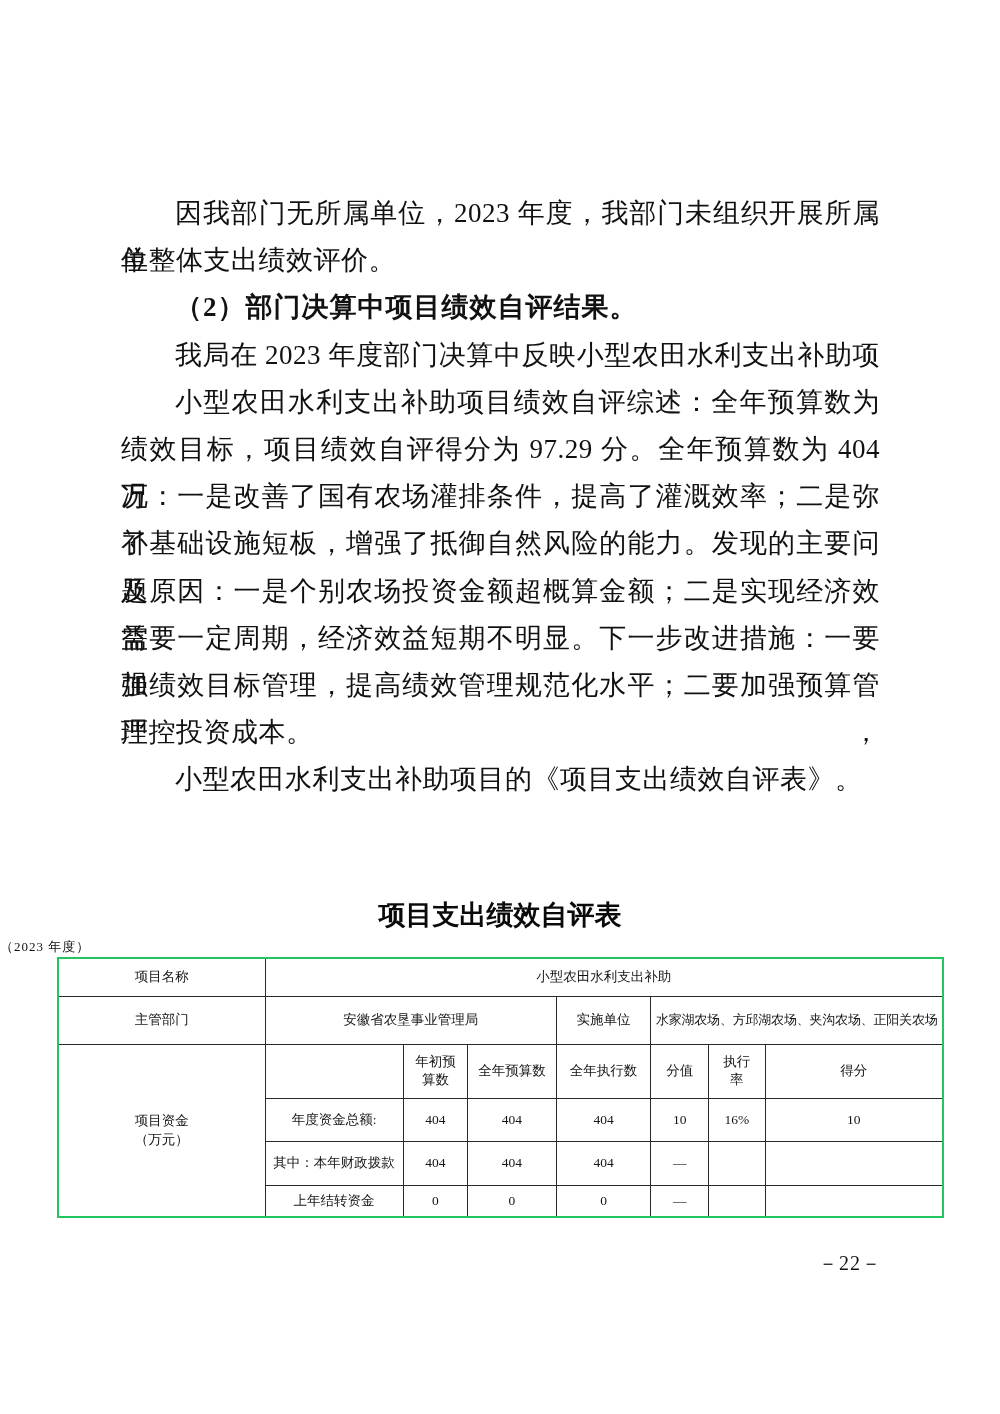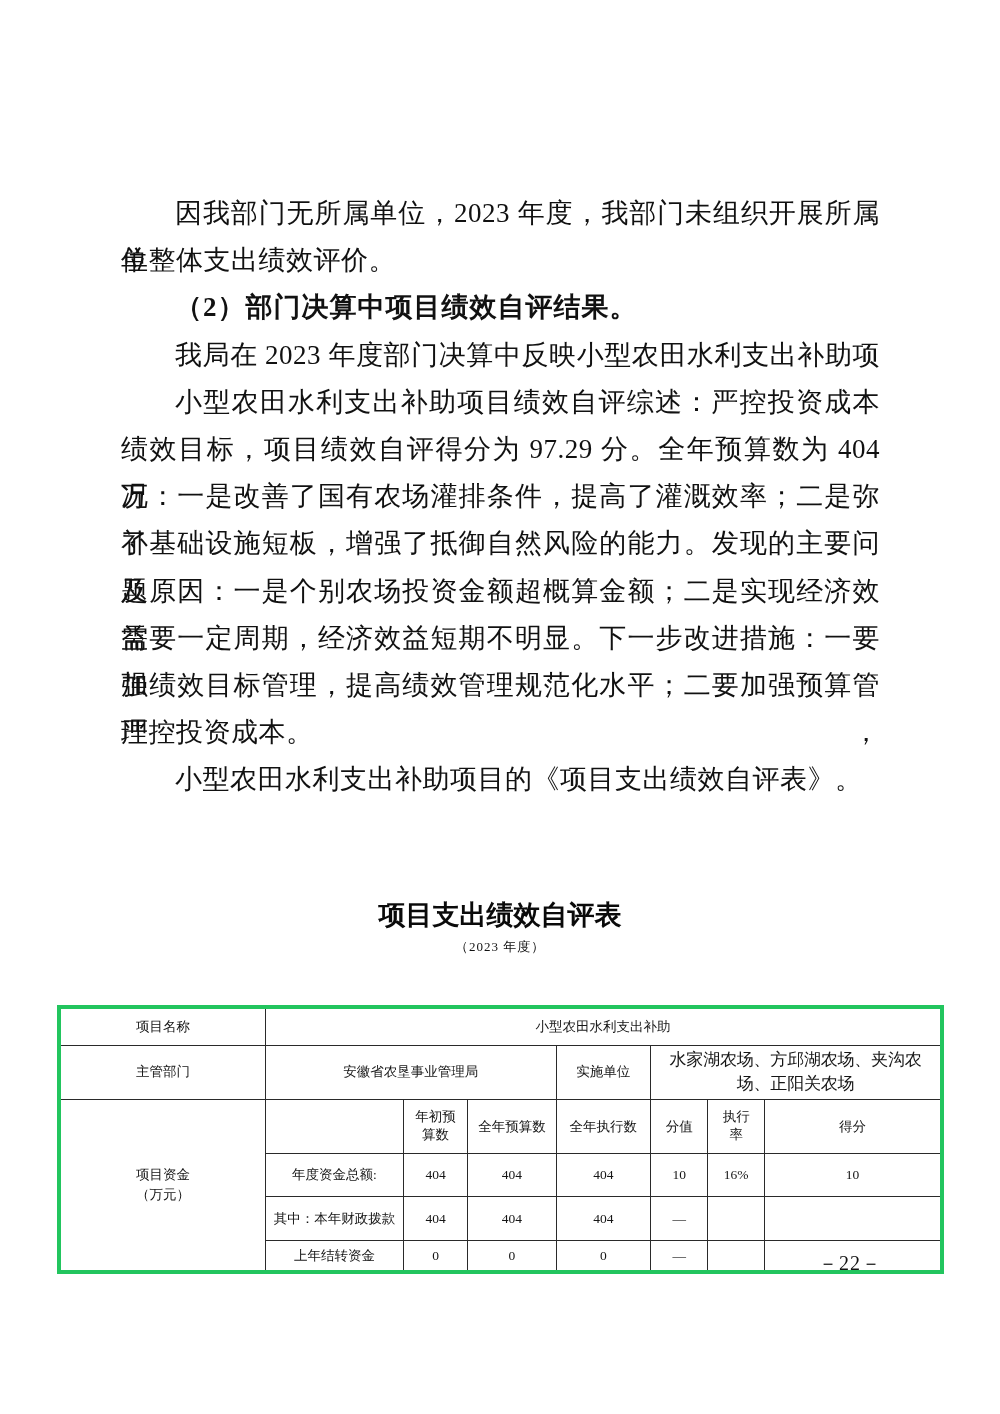--- a/index.html
+++ b/index.html
@@ -35,21 +35,21 @@
   .table-title{
     position:absolute;top:897px;left:0;width:1000px;
     text-align:center;
     font-family:"Liberation Sans","DejaVu Sans",sans-serif;
     font-weight:700;
     font-size:27px;
     color:#0a0a0a;
   }
   .table-subtitle{
     position:absolute;top:938px;left:0;width:1000px;
-    text-align:center;
+    text-align:left;
     font-size:13px;
     letter-spacing:1px;
   }
 
   
   table.eval{
     position:absolute;top:957px;left:57px;
     width:887px;
     border-collapse:collapse;
     table-layout:fixed;
@@ -57,53 +57,53 @@
     color:#151515;
   }
   table.eval td{
     border:1px solid #2a2a2a;
     text-align:center;
     vertical-align:middle;
     padding:2px 3px;
     line-height:1.45;
     overflow:hidden;
   }
-  table.eval{border:4px solid #22c55e;margin-top:48px;}
+  table.eval{border:2px solid #22c55e;}
   tr.r1{height:38px;}
   tr.r2{height:48px;}
   tr.r3{height:54px;}
   tr.r4{height:43px;}
   tr.r5{height:44px;}
   tr.r6{height:32px;}
   tr.r3 td{border-top:1.6px solid #1d1d1d;}
   td.name-left{text-align:left;padding-left:10px;}
   td.name-fill{text-align:left;padding-left:6px;}
   td.name-right{text-align:right;padding-right:12px;}
   .w3{display:inline-block;width:3.15em;line-height:1.35;}
   .w2{display:inline-block;width:2.15em;line-height:1.35;}
-  td.farm-cell{font-size:17px;padding-left:5px;padding-right:2px;letter-spacing:-0.2px;}
+  td.farm-cell{font-size:13px;padding-left:5px;padding-right:2px;letter-spacing:-0.2px;}
 
   
   .page-number{
     position:absolute;top:1250px;right:118px;
     font-size:20px;
     letter-spacing:1px;
   }
 </style>
 </head>
 <body>
 
 <div class="page">
 
   <div class="text-block">
     <div class="line indent">因我部门无所属单位，2023 年度，我部门未组织开展所属单</div>
     <div class="line last">位整体支出绩效评价。</div>
     <div class="line indent last bold">（2）部门决算中项目绩效自评结果。</div>
     <div class="line indent">我局在 2023 年度部门决算中反映小型农田水利支出补助项</div>
-    <div class="line indent">小型农田水利支出补助项目绩效自评综述：严控投资成本</div>
+    <div class="line indent">小型农田水利支出补助项目绩效自评综述：全年预算数为</div>
     <div class="line">绩效目标，项目绩效自评得分为 97.29 分。全年预算数为 404 万</div>
     <div class="line">况：一是改善了国有农场灌排条件，提高了灌溉效率；二是弥补</div>
     <div class="line">了基础设施短板，增强了抵御自然风险的能力。发现的主要问题</div>
     <div class="line">及原因：一是个别农场投资金额超概算金额；二是实现经济效益</div>
     <div class="line">需要一定周期，经济效益短期不明显。下一步改进措施：一要加</div>
     <div class="line">强绩效目标管理，提高绩效管理规范化水平；二要加强预算管理，</div>
     <div class="line last">严控投资成本。</div>
     <div class="line indent last">小型农田水利支出补助项目的《项目支出绩效自评表》。</div>
   </div>
 

